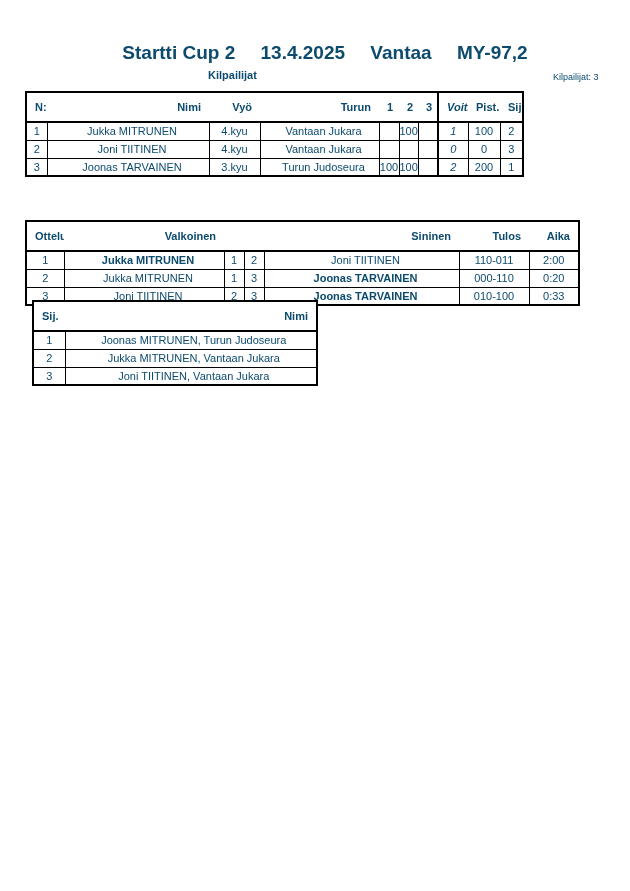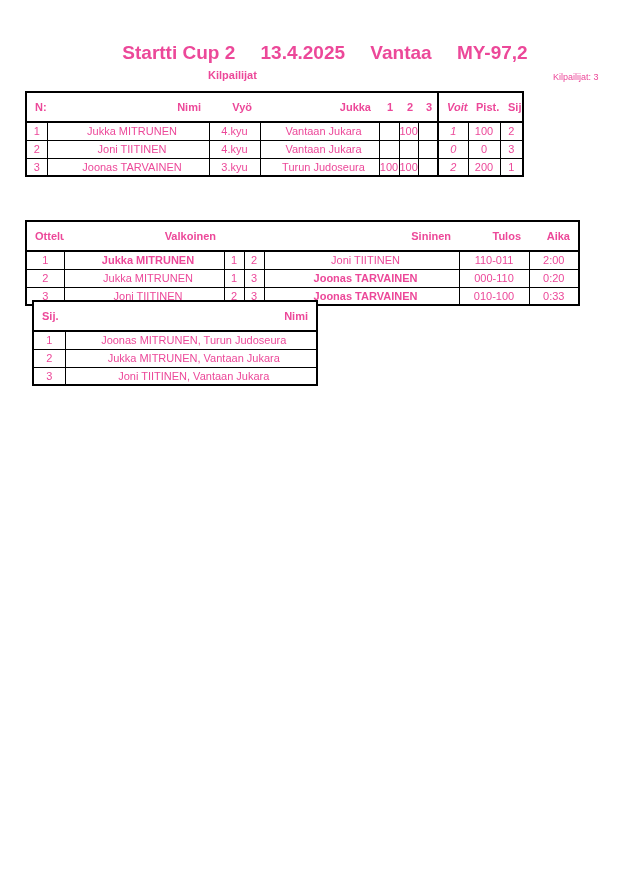--- a/index.html
+++ b/index.html
@@ -3,21 +3,21 @@
 <meta charset="utf-8">
 <style>
   * { box-sizing: border-box; }
   html, body { margin: 0; padding: 0; background: #ffffff; }
   .page {
     position: relative;
     width: 630px;
     height: 697px;
     background: #ffffff;
     font-family: "Liberation Sans", "DejaVu Sans", sans-serif;
-    color: #ec4899;
+    color: #0c4a6e;
     overflow: hidden;
   }
   .main-title {
     position: absolute;
     top: 42px;
     left: 0;
     width: 100%;
     padding-left: 20px;
     text-align: center;
     font-size: 19px;
@@ -110,21 +110,21 @@
         <col style="width:20px">
       <col style="width:30px">
         <col style="width:32px">
         <col style="width:23px">
     </colgroup>
     <tbody>
         <tr>
       <th>N:o</th>
       <th>Nimi</th>
       <th>Vyö</th>
-      <th>Jukka</th>
+      <th>Turun</th>
       <th>1</th>
       <th>2</th>
       <th>3</th>
       <th class="thickL">Voit.</th>
       <th>Pist.</th>
       <th>Sij.</th>
     </tr>
     <tr>
       <td>1</td>
       <td class="l">Jukka MITRUNEN</td>

